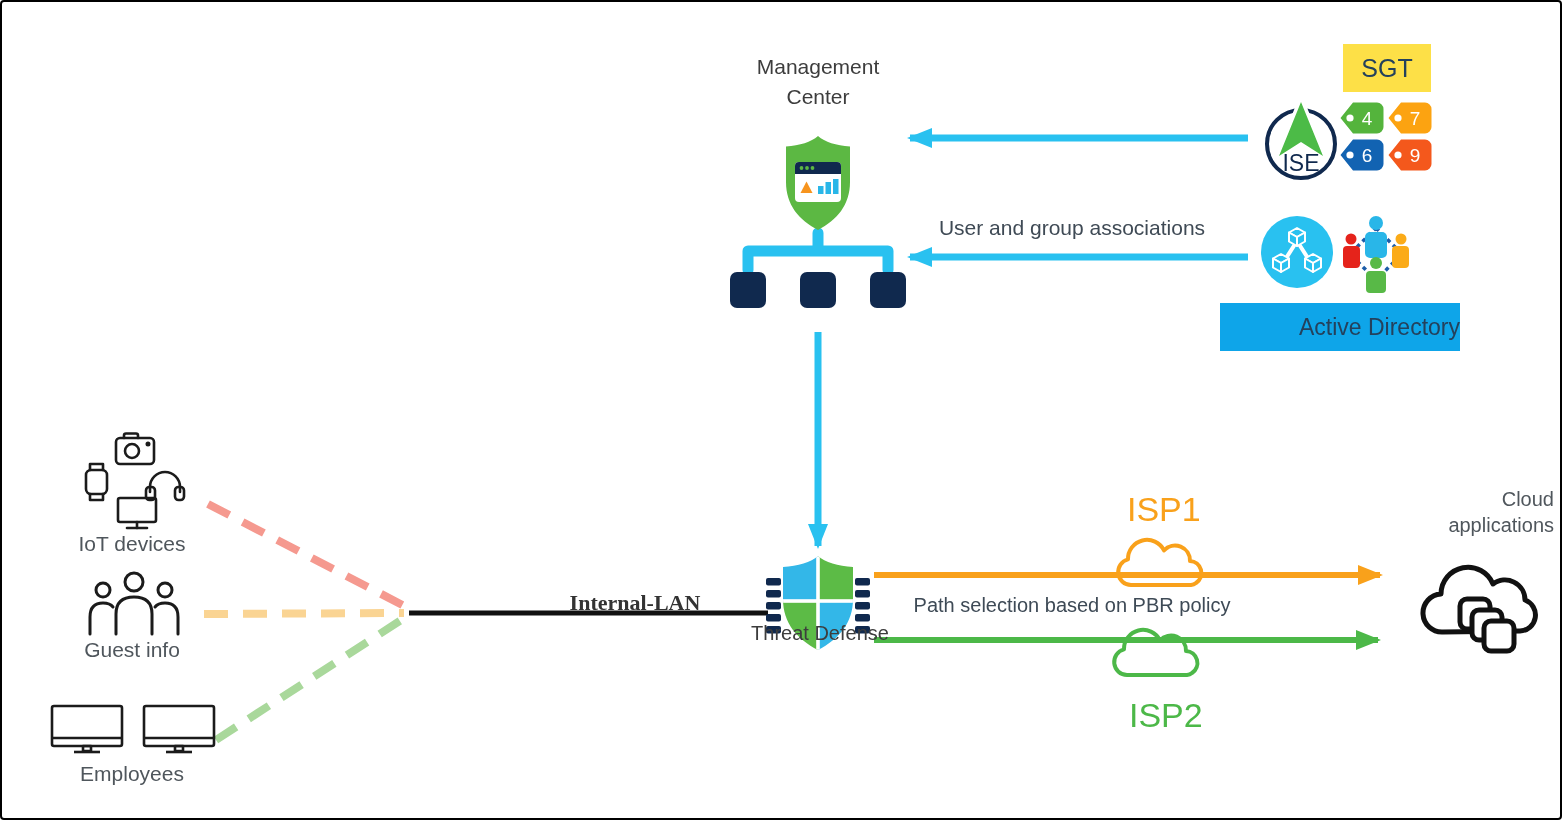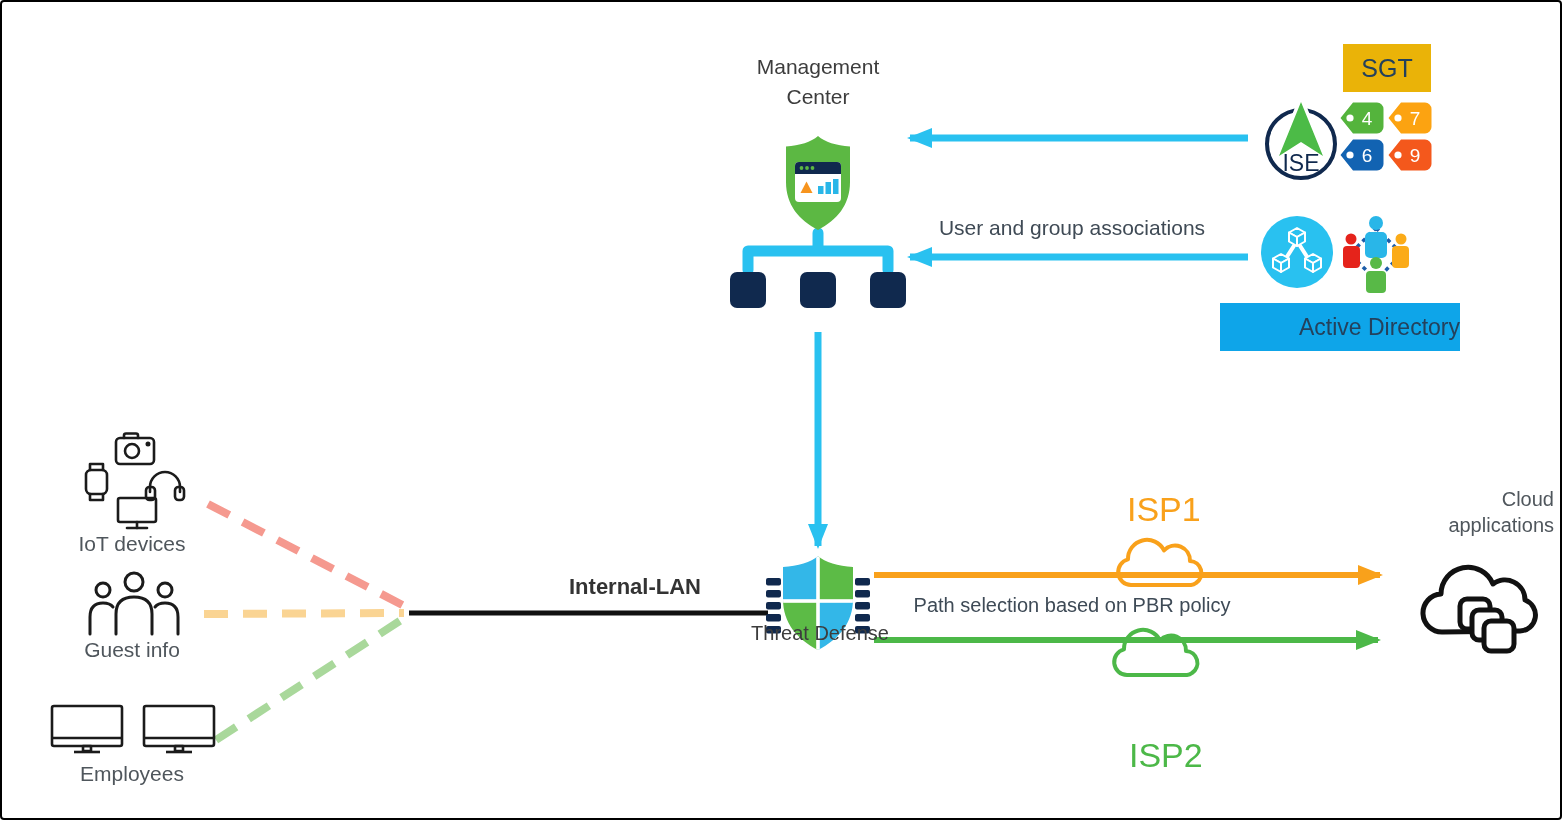--- a/index.html
+++ b/index.html
@@ -6,35 +6,35 @@
   .canvas{
     position:relative;width:1562px;height:820px;background:#fff;
     border:2px solid #000;border-radius:4px;box-sizing:border-box;overflow:hidden;
     font-family:"Liberation Sans",sans-serif;
   }
   .abs{position:absolute;}
   .center{text-align:center;}
   svg text{font-family:"Liberation Sans",sans-serif;}
   .mc-title{left:700px;top:50px;width:232px;font-size:21px;line-height:30px;color:#3d3d3d;text-align:center;}
   .flow-lbl{font-size:21px;color:#3f4a55;white-space:nowrap;}
-  .sgt-box{left:1341px;top:42px;width:88px;height:48px;background:#eab308;color:#24415c;
+  .sgt-box{left:1341px;top:42px;width:88px;height:48px;background:#fde047;color:#24415c;
            font-size:25px;display:flex;align-items:center;justify-content:center;}
   .ad-box{left:1218px;top:301px;width:240px;height:48px;background:#0ea5e9;color:#24415c;
           font-size:23px;display:flex;align-items:center;justify-content:flex-end;}
   .tag{width:46px;height:34px;}
   .login-block{left:428px;top:364px;width:360px;color:#3f474e;}
   .login-title{font-size:26px;margin:0 0 8px 0;font-weight:normal;}
   .login-block ul{margin:0;padding:0 0 0 18px;list-style:disc;font-size:22px;line-height:33px;color:#3f474e;}
   .login-block li{padding-left:26px;}
   .ep-lbl{font-size:21px;color:#4f565c;text-align:center;}
-  .lan-lbl{left:548px;top:572px;width:170px;font-size:22px;font-weight:bold;color:#333;text-align:center;}
+  .lan-lbl{left:548px;top:588px;width:170px;font-size:22px;font-weight:bold;color:#333;text-align:center;font-family:Liberation Serif, serif;}
   .td-lbl{left:738px;top:620px;width:160px;font-size:20px;color:#3d3d3d;text-align:center;}
   .isp-lbl{font-size:34px;white-space:nowrap;}
   .isp1{left:1125px;top:488px;color:#F9A11B;}
-  .isp2{left:1127px;top:694px;color:#4CB848;margin-top:40px;}
+  .isp2{left:1127px;top:694px;color:#4CB848;}
   .path-lbl{left:890px;top:592px;width:360px;font-size:20px;color:#3e4a56;white-space:nowrap;}
   .cloud-lbl{left:1404px;top:484px;width:148px;font-size:20px;line-height:26px;color:#4f565c;text-align:right;}
 </style>
 </head>
 <body>
 
 <div class="canvas">
 
   <svg class="abs" style="left:0;top:0" width="1562" height="820" viewBox="0 0 1562 820">
     <defs>

